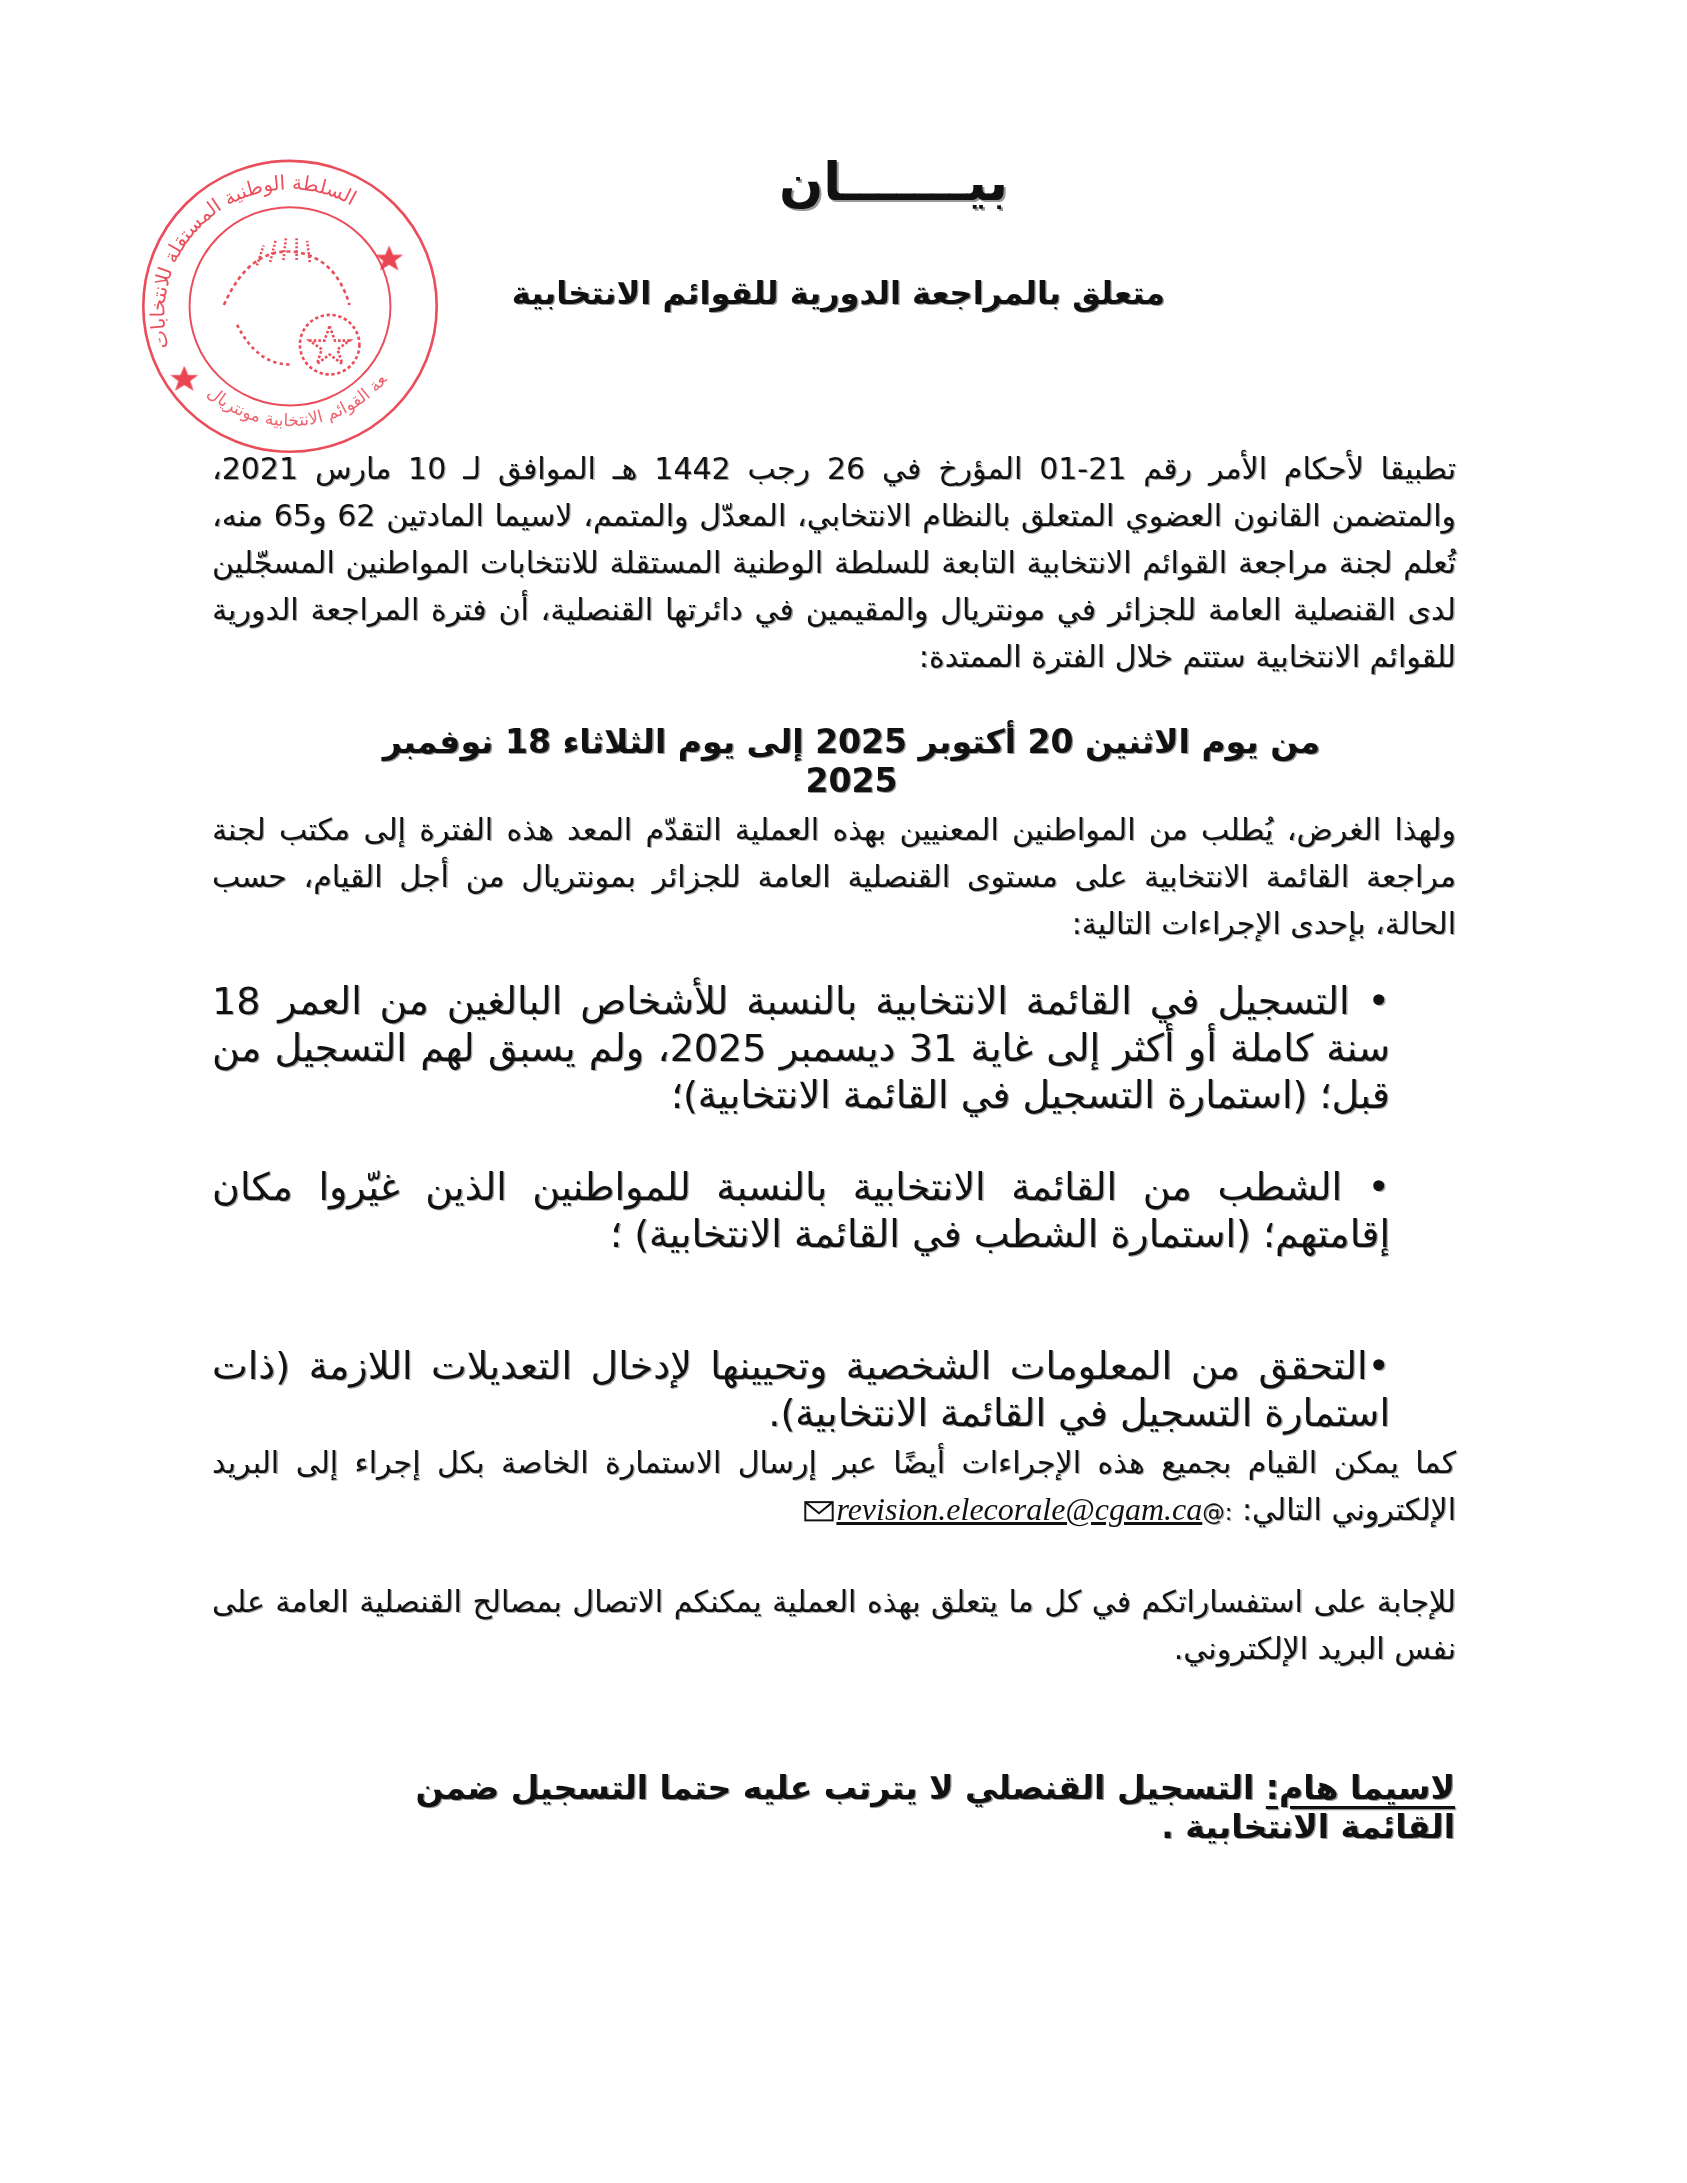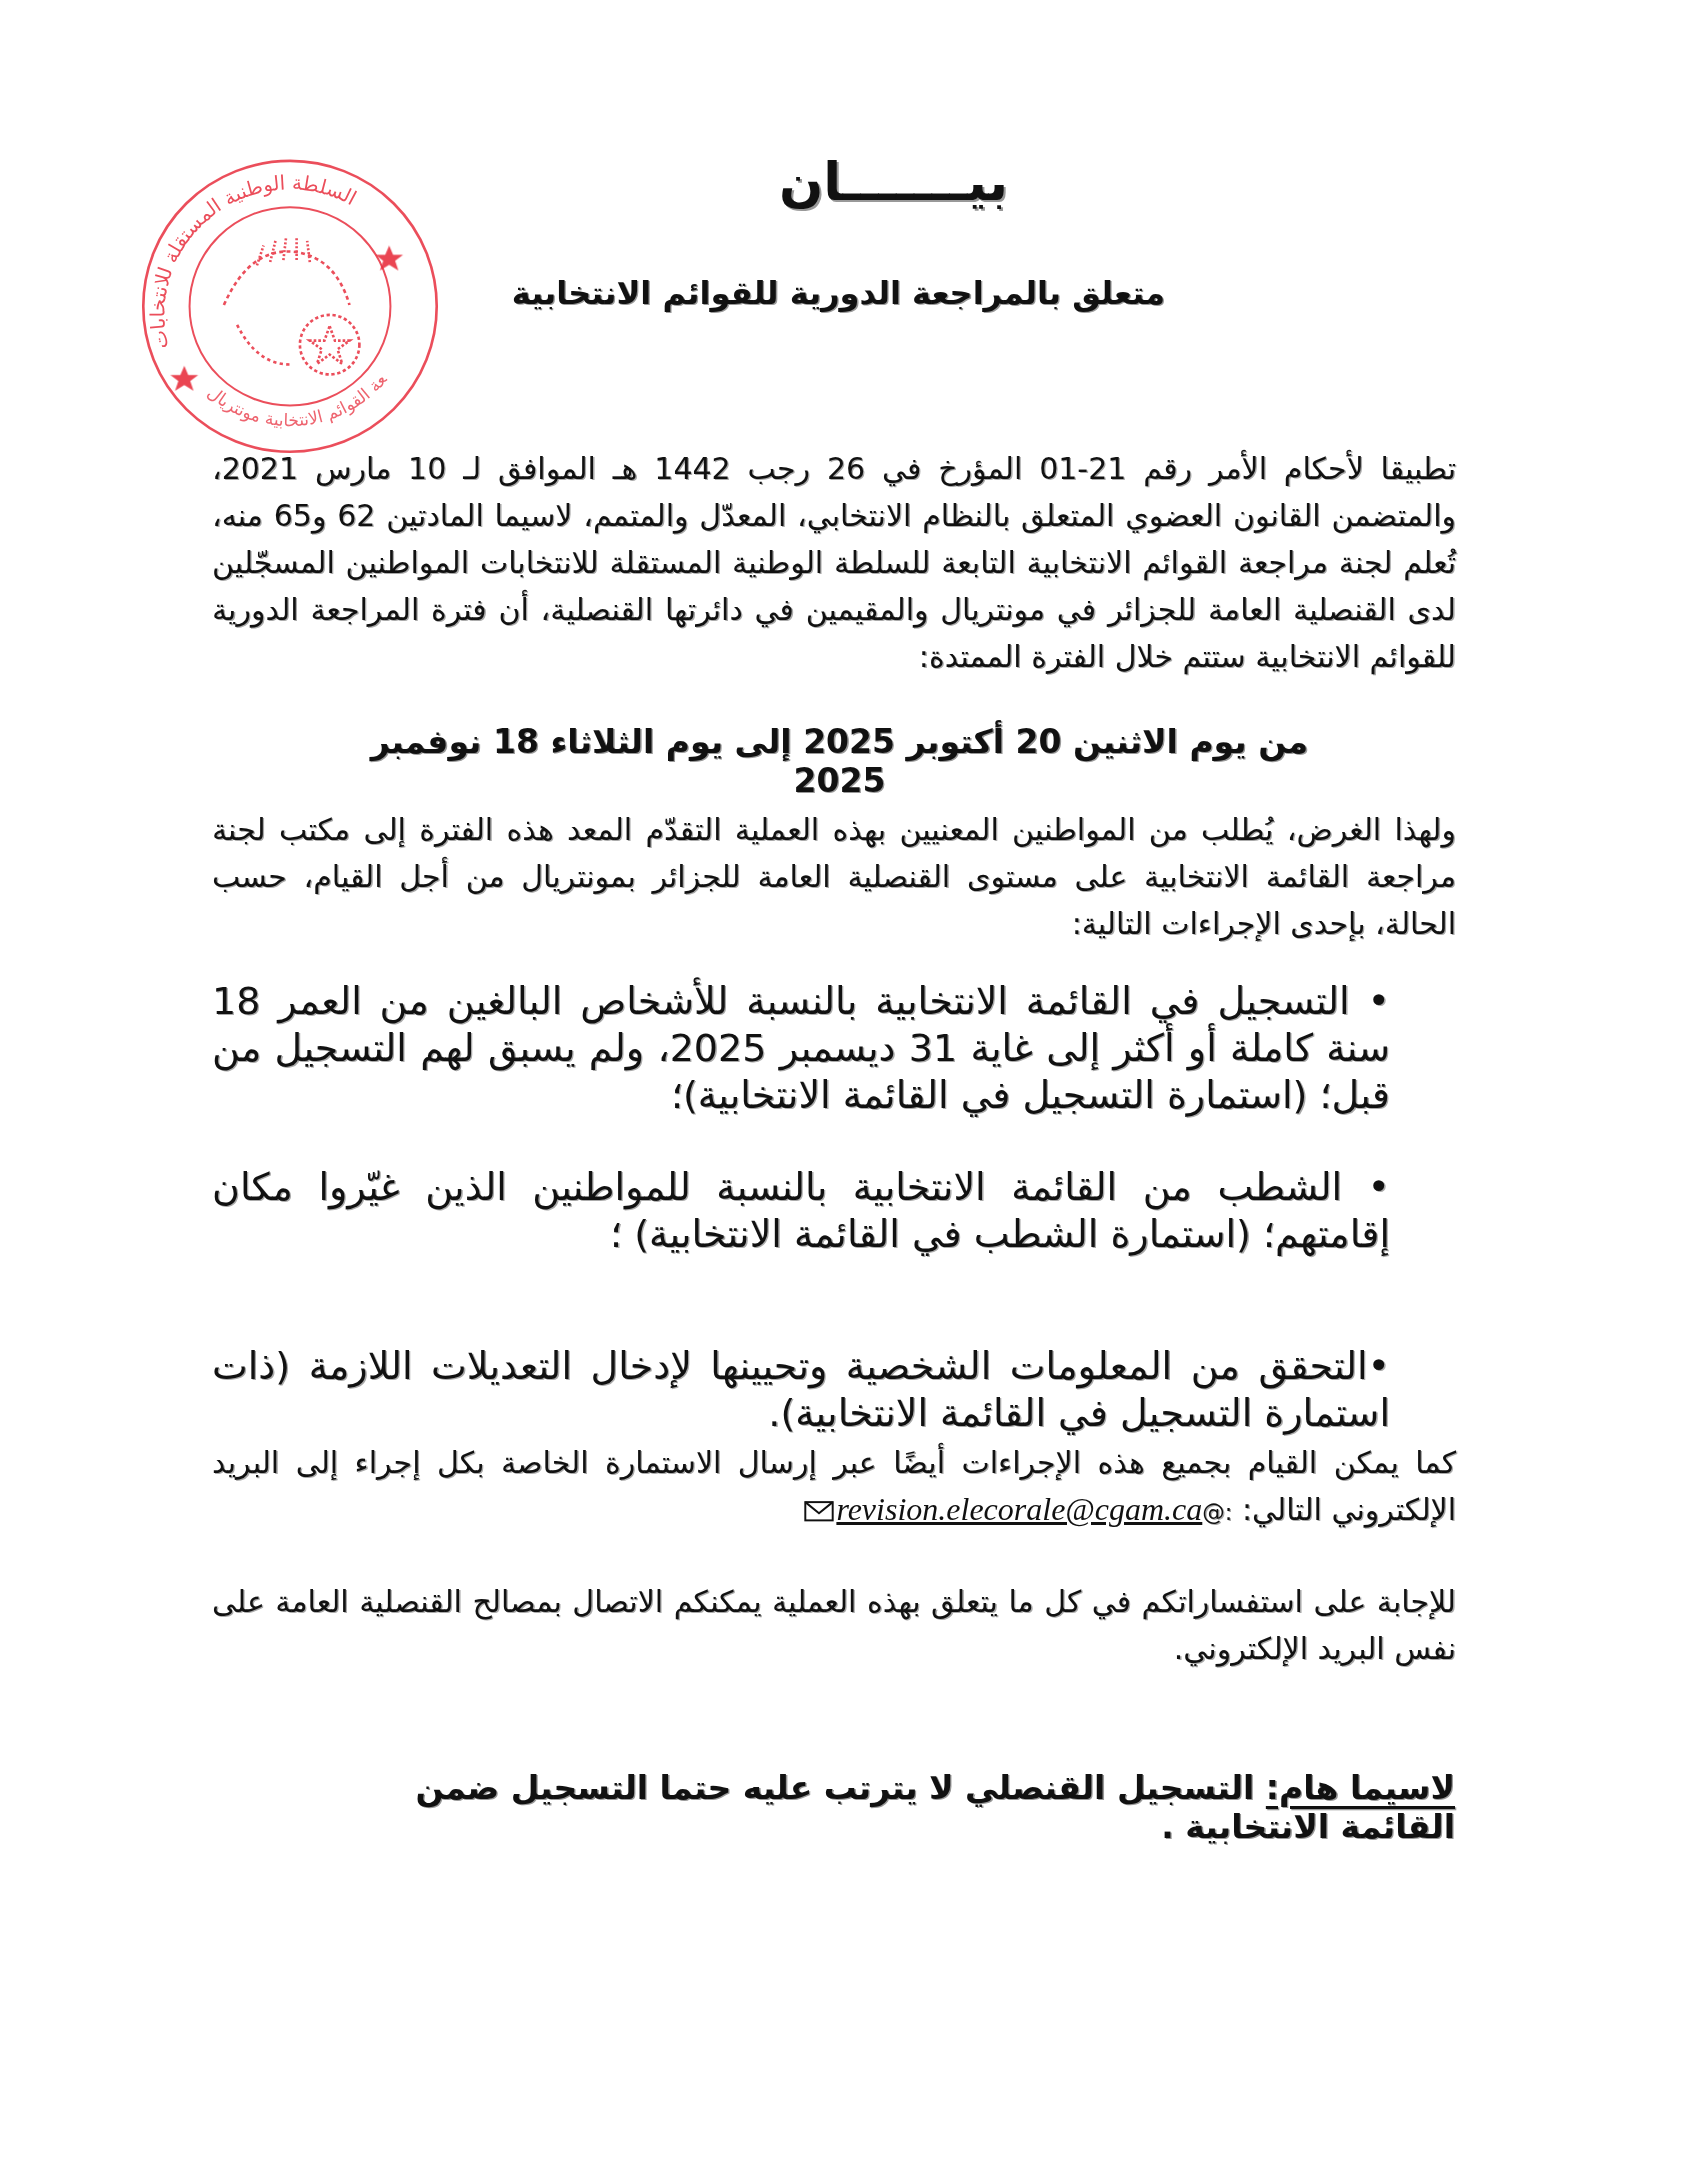--- a/index.html
+++ b/index.html
@@ -8,21 +8,21 @@
   .page { position: absolute; inset: 0; }
   .stamp { position: absolute; left: 138px; top: 153px; width: 304px; height: 304px; }
   .title { position: absolute; left: 662px; width: 463px; top: 152px; text-align: center;
            font-size: 52px; font-weight: bold; direction: rtl; letter-spacing: 1.3px;
            text-shadow: 2px 2px 0 #999; }
   .subtitle { position: absolute; left: 503px; width: 662px; top: 261px; 
               font-size: 32px; font-weight: bold; direction: rtl; text-shadow: 1.3px 1.3px 0 #999; margin-top: 13px; }
   .block { position: absolute; left: 212px; width: 1244px; direction: rtl; text-align: justify;
            font-size: 30px; line-height: 47px; text-shadow: 1.3px 1.3px 0 #aaa; }
   .block p { margin: 0; }
-  .date { position: absolute; left: 370px; width: 939px; top: 722px; text-align: center;
+  .date { position: absolute; left: 382px; width: 939px; top: 722px; text-align: center;
           direction: rtl; font-size: 33px; font-weight: bold; text-shadow: 1.3px 1.3px 0 #999; }
   .bullet { position: absolute; left: 212px; width: 1178px; direction: rtl; text-align: justify;
             font-size: 38px; line-height: 47px; text-shadow: 1.3px 1.3px 0 #aaa; }
   .email-line { direction: rtl; }
   .email { direction: ltr; unicode-bidi: embed; font-family: Liberation Serif, serif;
            font-style: italic; text-decoration: underline; font-size: 32px; text-shadow: none; }
   .mail-icon { display: inline-block; vertical-align: middle; width: 30px; height: 22.5px; margin: 0 2.6px; }
   .note { position: absolute; left: 370px; width: 1085px; top: 1768px; direction: rtl; text-align: right;
           font-size: 33px; font-weight: bold; text-shadow: 1.3px 1.3px 0 #999; }
   .note .label { text-decoration: underline; text-underline-offset: 6.6px; }

